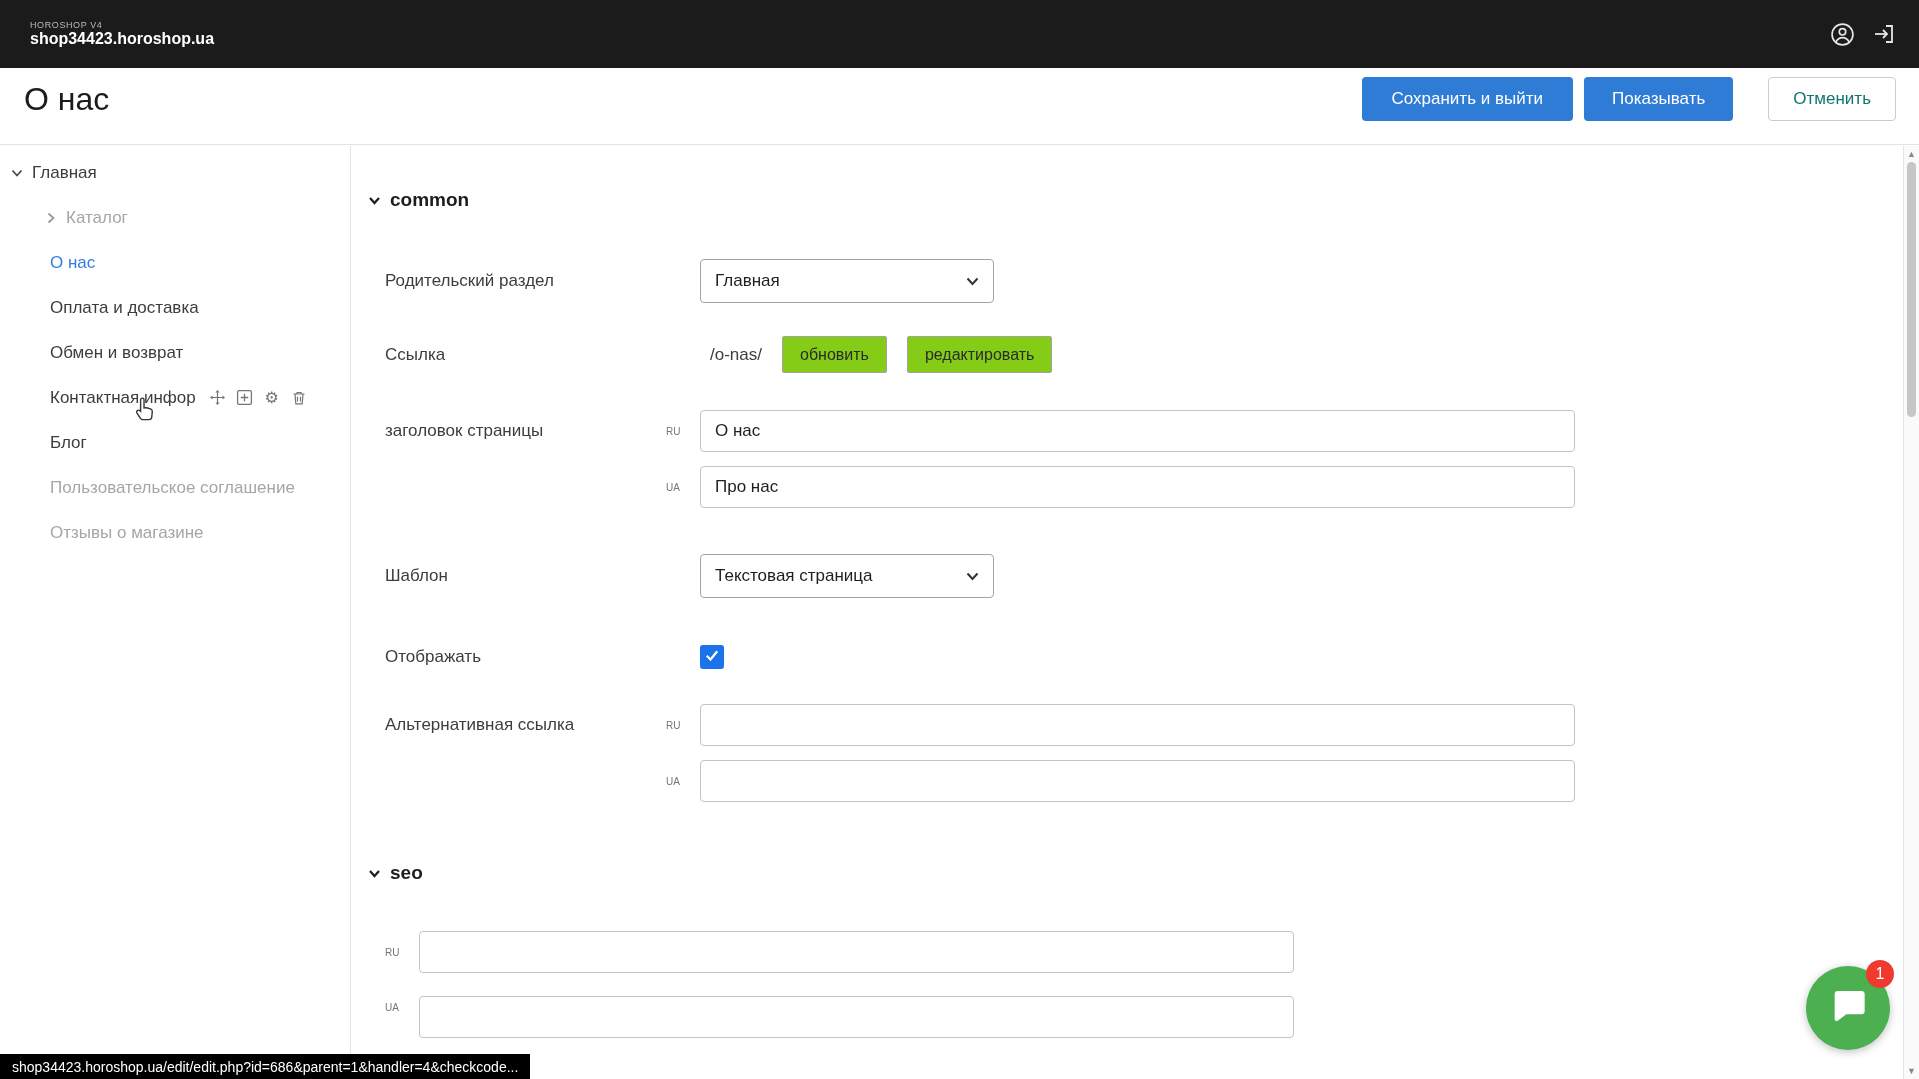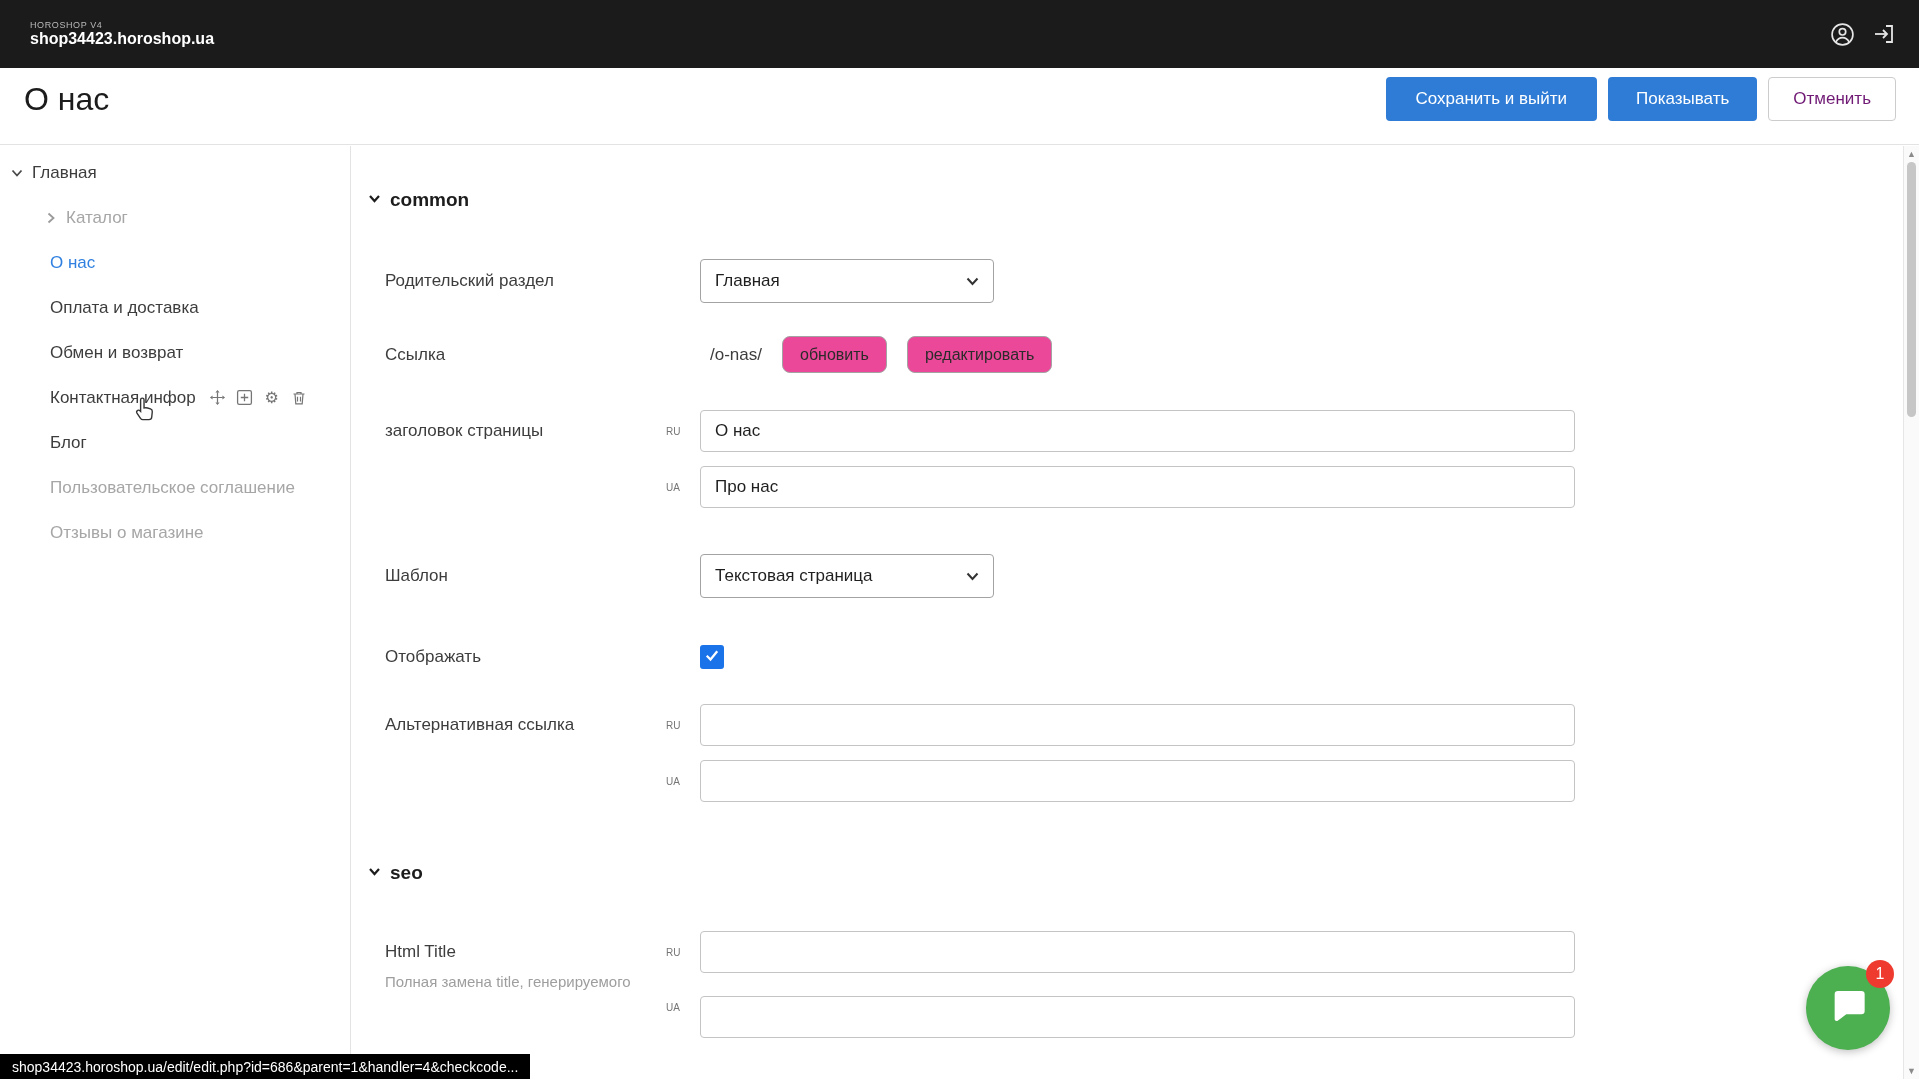--- a/index.html
+++ b/index.html
@@ -17,50 +17,50 @@
   .top-icons { margin-left:auto; display:flex; align-items:center; gap:16px; margin-right:22px; }
   .top-icon { width:26px; height:26px; cursor:pointer; display:flex; align-items:center; justify-content:center; }
 
   
   .page-header { position:absolute; top:54px; left:0; width:1919px; height:91px; background:#fff; border-bottom:1px solid #e3e3e3; display:flex; align-items:center; z-index:20; }
   .page-title { margin-left:24px; font-size:32px; color:#1c1c1c; }
   .header-buttons { margin-left:auto; margin-right:23px; display:flex; gap:11px; }
   .btn { height:44px; border-radius:4px; font-size:17px; display:inline-flex; align-items:center; justify-content:center; cursor:pointer; border:none; white-space:nowrap; font-family:"Liberation Sans",sans-serif; }
   .btn-primary { background:#2e7cd6; color:#fff; padding:7px 30px; }
   .btn-primary.compact { padding:0 28px; }
-  .btn-outline { background:#fff; border:1px solid #ccc; color:#701a75; padding:16px 24px; }
+  .btn-outline { background:#fff; border:1px solid #ccc; color:#0f766e; padding:16px 24px;margin-left:24px; }
 
   
   .content { position:absolute; top:146px; left:0; right:16px; bottom:0; display:flex; overflow:hidden; background:#fff; }
 
   
   .sidebar { width:351px; flex-shrink:0; border-right:1px solid #e3e3e3; padding-top:4px; }
   .tree-item { display:flex; align-items:center; height:45px; font-size:17px; color:#3d3d3d; cursor:pointer; padding-left:50px; white-space:nowrap; }
   .tree-item.root { padding-left:10px; }
   .tree-item.haschev { padding-left:44px; }
   .tree-item .chev { width:15px; height:15px; margin-right:7px; flex-shrink:0; display:flex; align-items:center; }
   .tree-item.selected { color:#2f80e0; }
   .tree-item.muted { color:#a6a6a6; }
   .tree-icons { display:flex; align-items:center; gap:9px; margin-left:13px; }
   .tree-icons .ticon { width:18px; height:18px; display:flex; align-items:center; justify-content:center; cursor:pointer; color:#757575; font-size:16px; line-height:1; }
 
   
   .main { flex:1; position:relative; overflow:hidden; }
-  .section-hdr { display:flex; align-items:center; gap:9px; padding-left:17px; cursor:pointer; }
+  .section-hdr { display:flex; align-items:flex-end; gap:9px; padding-left:17px; cursor:pointer; }
   .section-hdr .txt { font-size:19px; font-weight:bold; color:#1d1d1d; }
   .frow { display:flex; align-items:center; padding-left:34px; }
   .frow.top { align-items:flex-start; }
   .flabel { width:281px; flex-shrink:0; font-size:17px; color:#3d3d3d; }
   .frow.top .flabel { line-height:42px; }
   .flang { width:34px; flex-shrink:0; font-size:10px; color:#757575; text-align:left; padding-right:10px; }
   .lang-row { display:flex; align-items:center; }
   .txt-input { width:875px; height:42px; border:1px solid #c4c4c4; border-radius:4px; font-size:17px; color:#1f1f1f; padding:0 14px; font-family:"Liberation Sans",sans-serif; outline:none; background:#fff; }
   .select { width:294px; height:44px; border:1px solid #a3a3a3; border-radius:4px; background:#fff; display:flex; align-items:center; padding:0 14px; font-size:17px; color:#1f1f1f; cursor:pointer; }
   .select .sel-caret { margin-left:auto; display:flex; }
-  .small-btn { height:37px; border:1px solid #a3a3a3; border-radius:8px; background:#ec4899; font-size:16px; color:#2b2b2b; padding:0 17px; cursor:pointer; font-family:"Liberation Sans",sans-serif; }
+  .small-btn { height:37px; border:1px solid #a3a3a3; border-radius:2px; background:#84cc16; font-size:16px; color:#2b2b2b; padding:0 17px; cursor:pointer; font-family:"Liberation Sans",sans-serif; }
   .link-path { font-size:17px; color:#3d3d3d; padding-left:10px; margin-right:20px;text-align:right; }
   .checkbox { width:24px; height:24px; border-radius:3px; cursor:pointer; display:flex; align-items:center; justify-content:center; }
   .checkbox.checked { background:#1a73e8; }
   .checkbox.unchecked { background:#fff; border:2px solid #5f5f5f; }
   .hint { font-size:15px; color:#9e9e9e; margin-top:4px; line-height:1.2; white-space:nowrap; }
   .stack { display:flex; flex-direction:column; }
 
   
   .scrollbar { position:absolute; top:146px; right:0; bottom:0; width:16px; background:#fafafa; border-left:1px solid #e6e6e6; z-index:25; }
   .scroll-arrow { position:absolute; left:0; width:15px; height:16px; display:flex; align-items:center; justify-content:center; font-size:9px; color:#8a8a8a; cursor:pointer; }
@@ -261,24 +261,20 @@
     <div class="section-hdr" style="margin-top:60px">
       <span>
         <svg width="13" height="13" viewBox="0 0 13 13">
             <polyline points="2,4 6.5,9 11,4" fill="none" stroke="#1d1d1d" stroke-width="2.2"></polyline>
           </svg>
       </span>
       <span class="txt">seo</span>
     </div>
 
     <div class="frow top" style="margin-top:47px">
-      <div class="flabel">
-        <div style="line-height:42px">Html Title</div>
-        <div class="hint" style="margin-top:0">Полная замена title, генерируемого</div>
-      </div>
       <div class="stack">
         <div class="lang-row">
           <span class="flang">RU</span>
           <input class="txt-input" type="text" value="" style="">
         </div>
         <div class="lang-row" style="margin-top:23px">
           <span class="flang" style="align-self:flex-start; padding-top:6px">UA</span>
           <input class="txt-input" type="text" value="" style="">
         </div>
       </div>

